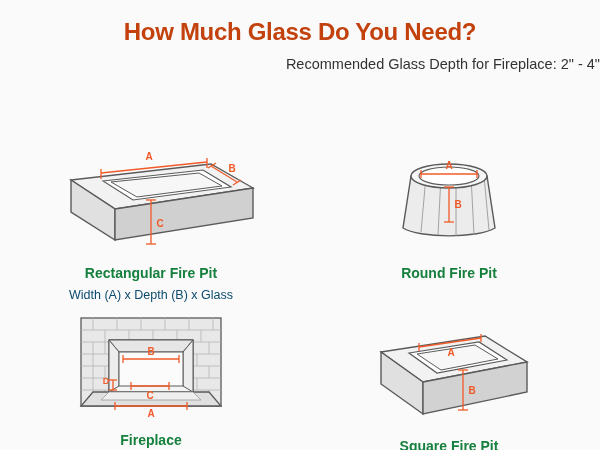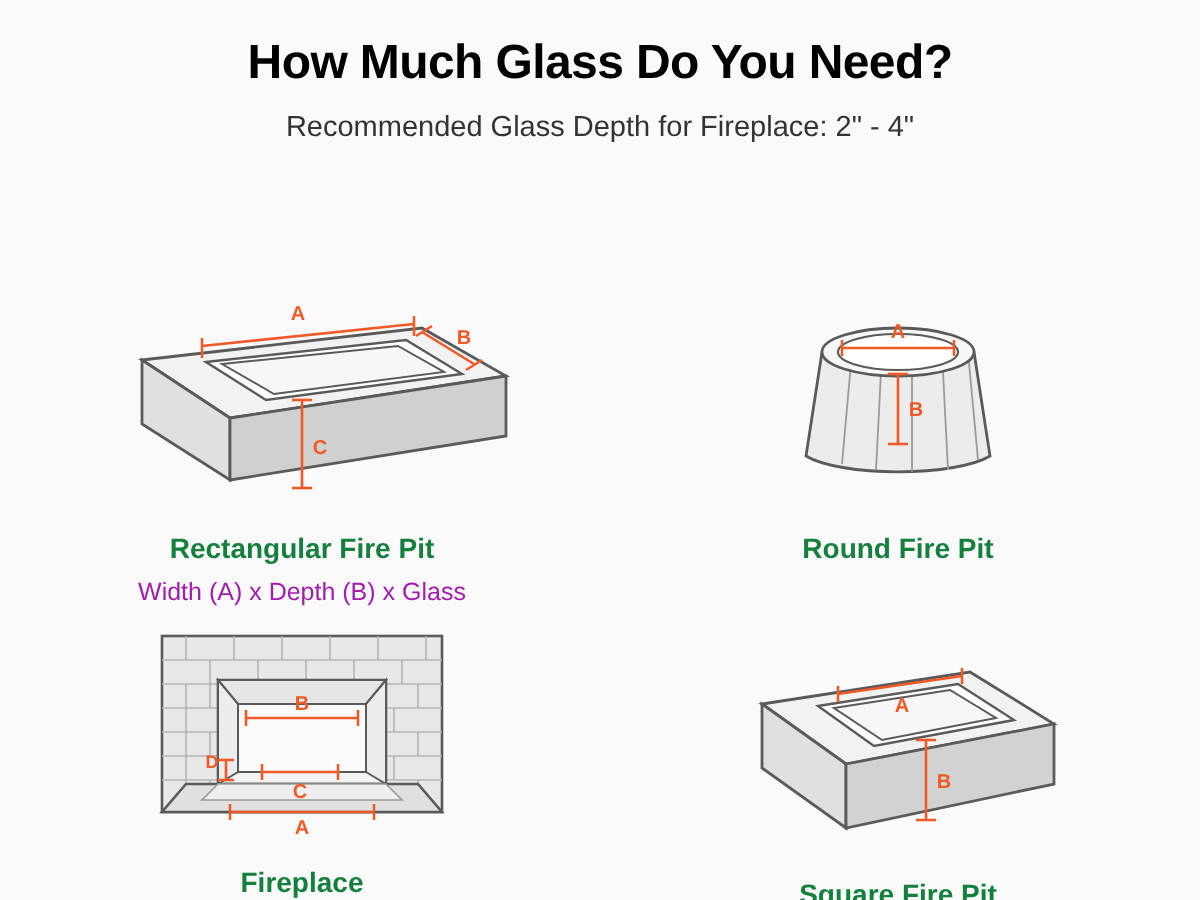--- a/index.html
+++ b/index.html
@@ -14,28 +14,28 @@
     overflow: hidden;
   }
   .page {
     position: relative;
     width: 600px;
     height: 450px;
     box-sizing: border-box;
   }
   .title {
     text-align: center;
-    color: #000000;
+    color: #c2410c;
     font-size: 24px;
     font-weight: bold;
     letter-spacing: -0.3px;
     margin: 18px 0 0 0;
   }
   .subtitle {
-    text-align: center;
+    text-align: right;
     color: #333333;
     font-size: 14.5px;
     margin: 10px 0 0 0;
     font-weight: normal;
   }
   .grid {
     position: relative;
     width: 600px;
     height: 360px;
   }
@@ -53,21 +53,21 @@
     position: relative;
     margin: 0 auto;
   }
   .cap {
     color: #15803d;
     font-weight: bold;
     font-size: 14px;
     margin-top: 4px;
   }
   .formula {
-    color: #a21caf;
+    color: #0c4a6e;
     font-size: 12.5px;
     line-height: 1.45;
     margin-top: 5px;
   }
   .formula div { white-space: nowrap; }
 </style>
 </head>
 <body>
 
 <div class="page">

